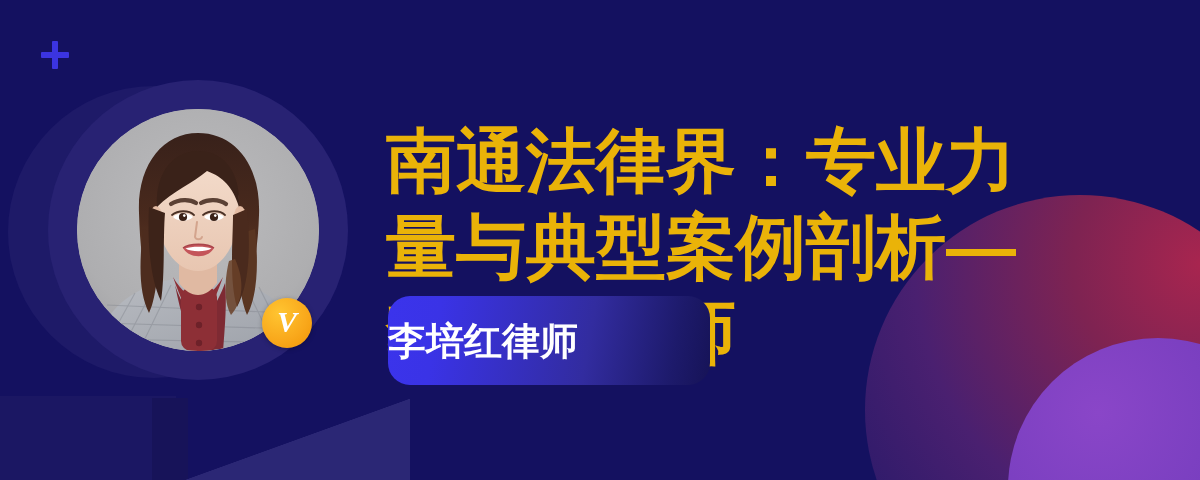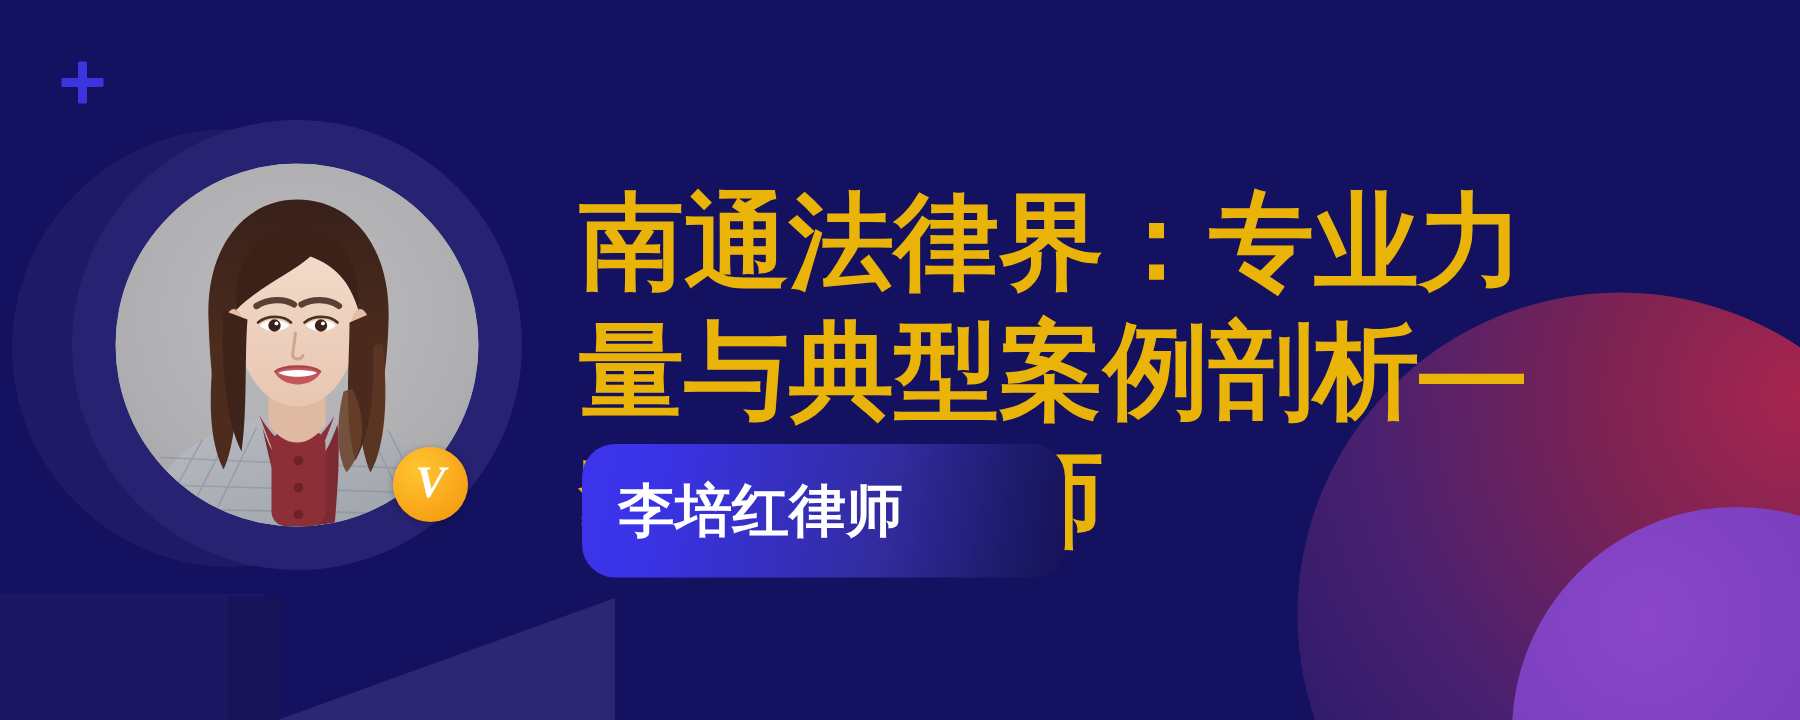--- a/index.html
+++ b/index.html
@@ -141,21 +141,20 @@
     border-radius: 22px;
     background: linear-gradient(100deg, #3b34ec 0%, #3a33e6 16%, #322c9f 62%, #1d1a6b 88%, #161357 100%);
     display: flex;
     align-items: center;
   }
   .name-chip-label {
     color: #ffffff;
     font-size: 38px;
     font-weight: bold;
     line-height: 1;
-    padding-left: 24px;
     white-space: nowrap;
   }
 </style>
 </head>
 <body>
 
 <div id="banner">
 
   <div class="bg-layer">
     <div class="geo-circle"></div>

